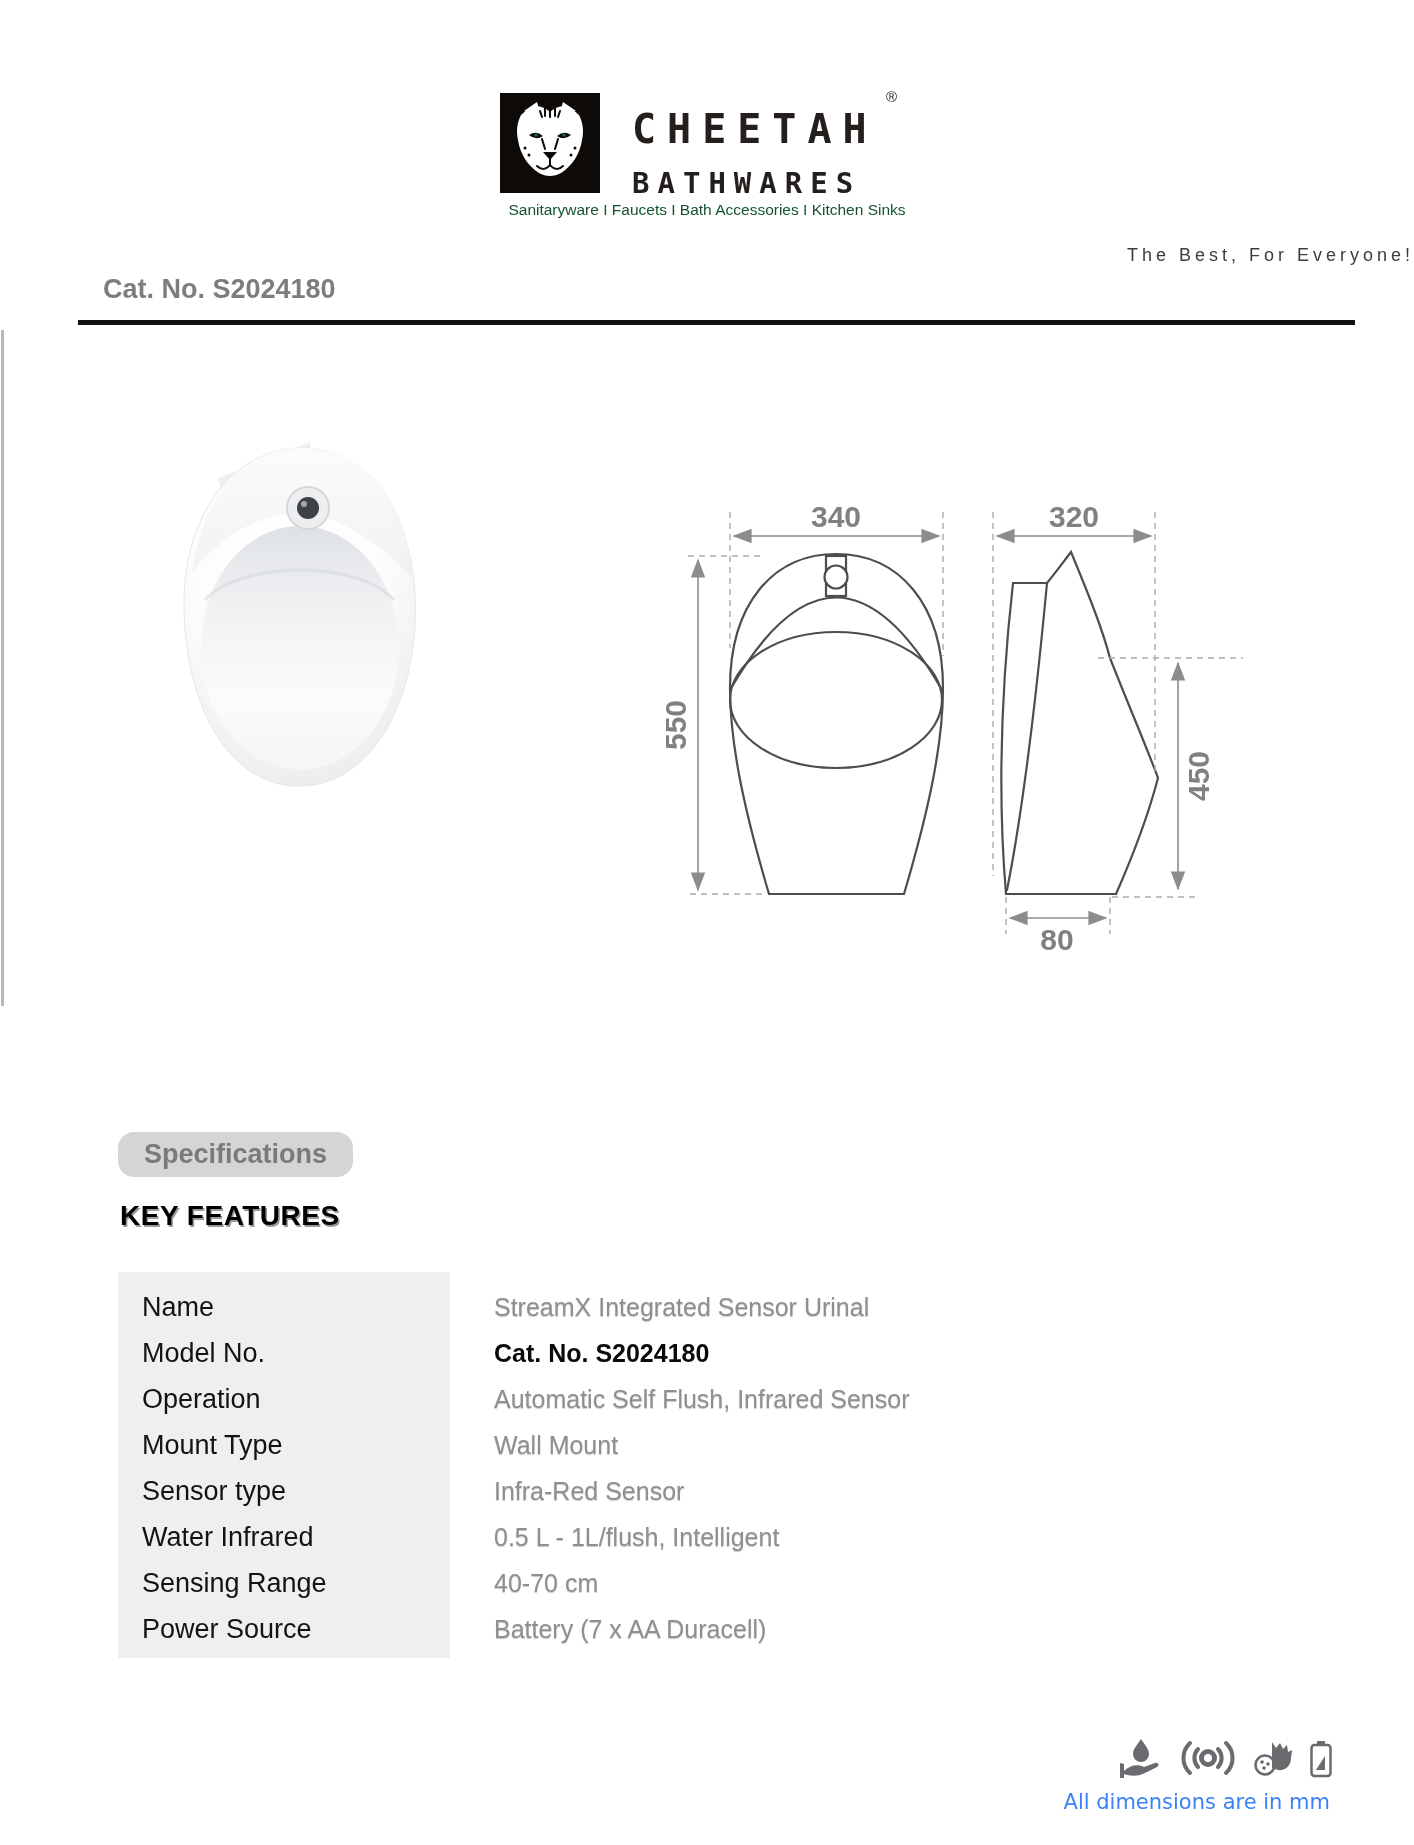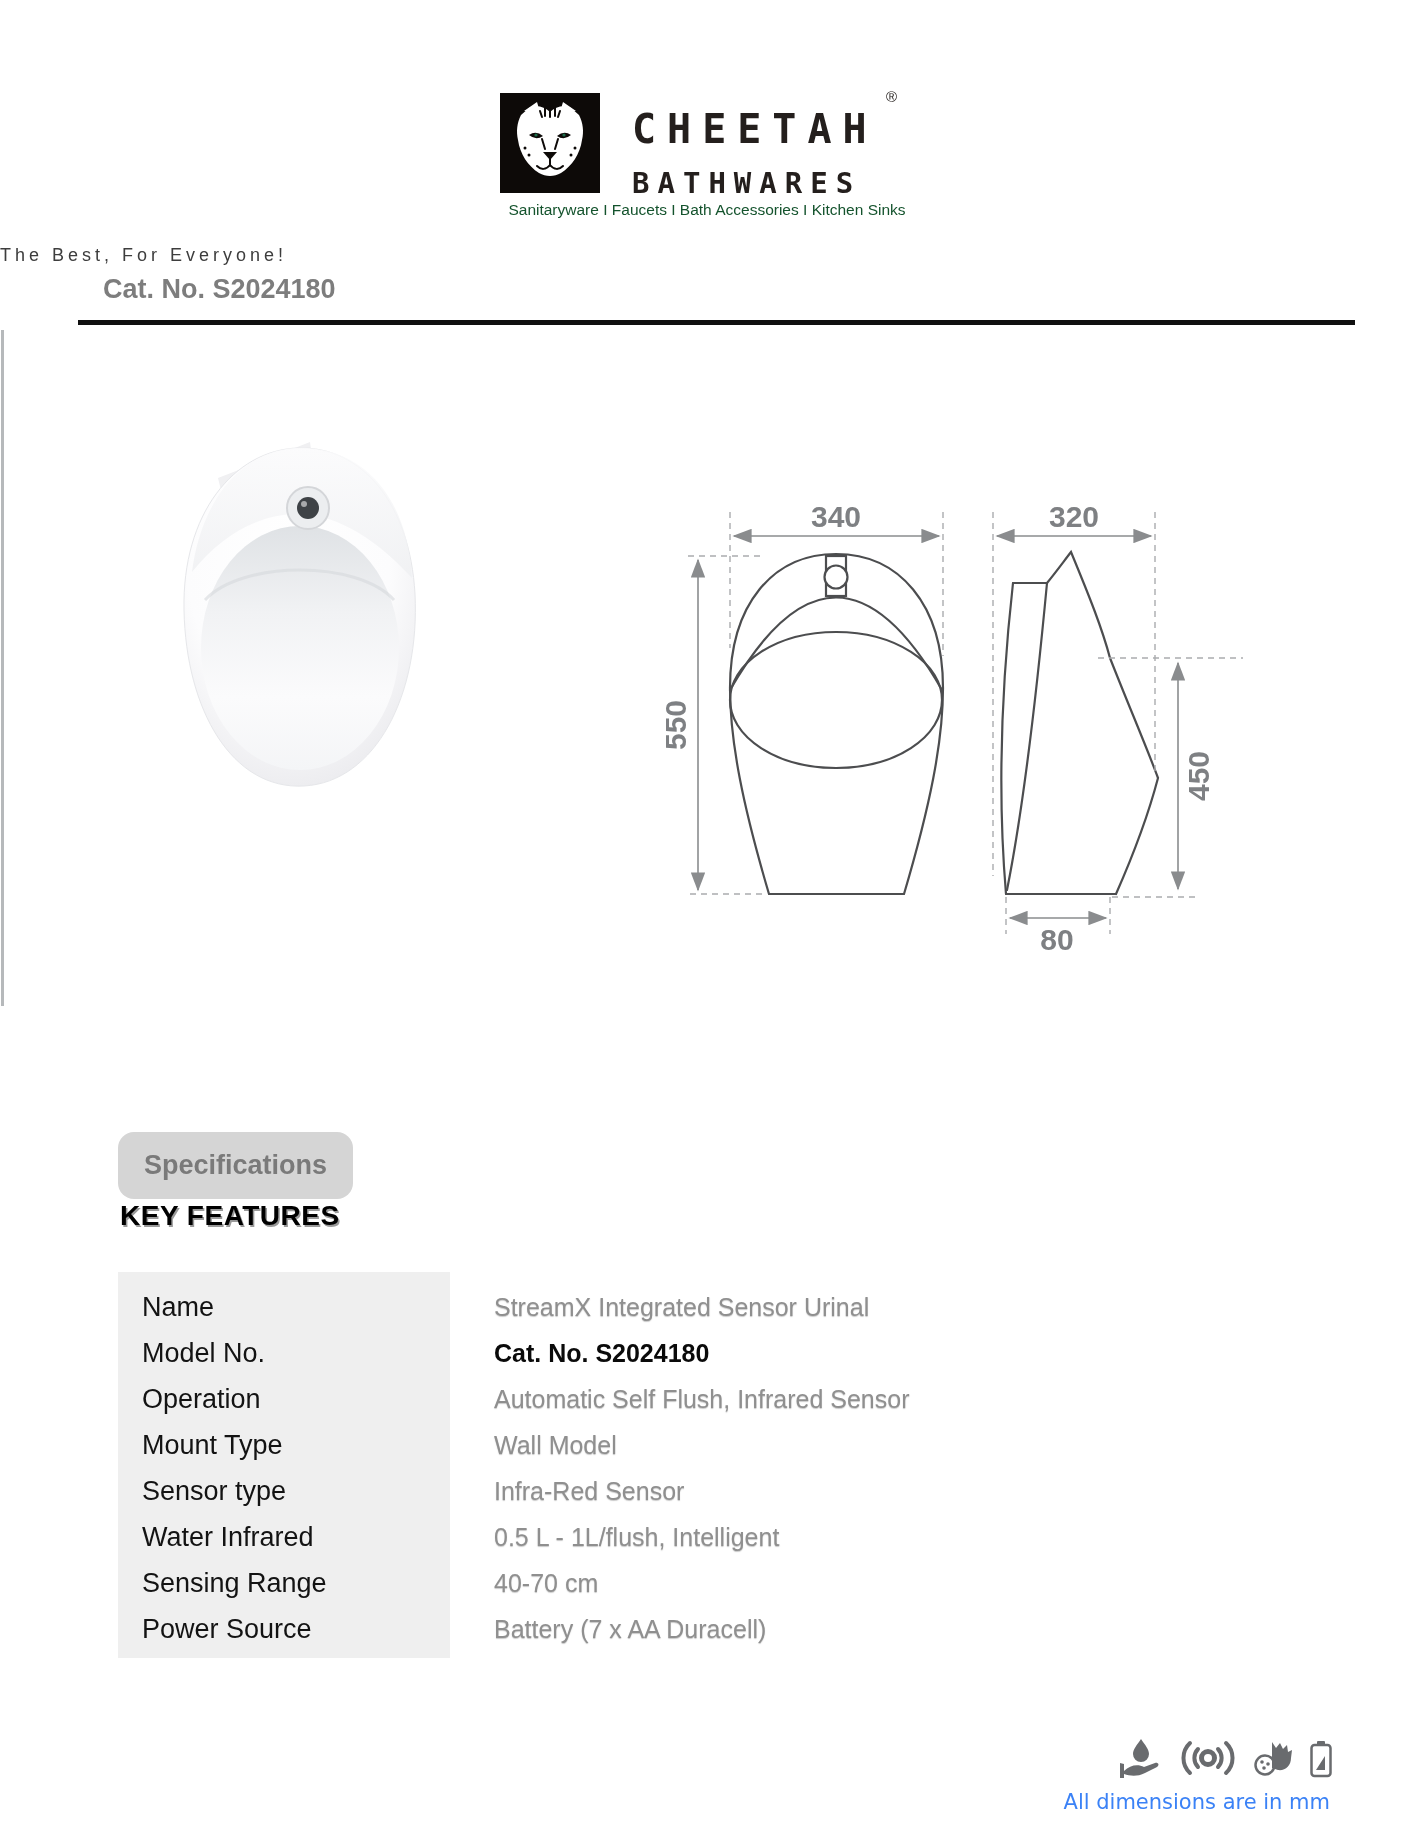--- a/index.html
+++ b/index.html
@@ -7,34 +7,34 @@
     width:1414px;height:1845px;position:relative;background:#ffffff;
     font-family:"Liberation Sans", sans-serif;color:#111;overflow:hidden;
   }
   
   .logo-box{position:absolute;left:500px;top:93px;width:100px;height:100px;}
   .wordmark{position:absolute;left:632px;top:108px;color:#241f1d;font-family:"DejaVu Sans Mono", monospace;}
   .wordmark .line1{font-size:40px;line-height:42px;font-weight:bold;letter-spacing:11px;}
   .wordmark .line2{font-size:29px;line-height:30px;font-weight:bold;letter-spacing:8px;margin-top:18px;}
   .regmark{position:absolute;left:886px;top:88px;font-size:15px;color:#241f1d;}
   .tagline{position:absolute;left:0;top:201px;width:100%;text-align:center;font-size:15.5px;font-weight:500;color:#14532d;}
-  .slogan{position:absolute;left:0;top:245px;width:100%;text-align:left;font-size:18px;letter-spacing:4px;color:#3d3d3d;}
+  .slogan{position:absolute;left:0;top:245px;width:100%;text-align:right;font-size:18px;letter-spacing:4px;color:#3d3d3d;}
   .cat-heading{position:absolute;left:103px;top:274px;font-size:27px;font-weight:bold;color:var(--catalog-gray,#7d7d7d);}
   .rule{position:absolute;left:78px;top:320px;width:1277px;height:5px;background:var(--rule-black,#101010);}
   .left-edge-line{position:absolute;left:1px;top:330px;width:3px;height:676px;background:#b6b9bb;}
   
   .photo{position:absolute;left:160px;top:382px;}
   .tech{position:absolute;left:580px;top:480px;}
   .tech .outline{stroke:var(--drawing-stroke,#4c4d4f);stroke-width:2.2;fill:none;stroke-linecap:round;}
   .tech .dim{stroke:#8a8c8e;stroke-width:1.6;fill:none;}
   .tech .dash{stroke:#aaacae;stroke-width:1.4;fill:none;stroke-dasharray:6 5;}
   .tech text{fill:var(--dimension-gray,#7e8083);font-size:30px;font-weight:600;font-family:"Liberation Sans",sans-serif;}
   
   .spec-badge{position:absolute;left:118px;top:1132px;background:var(--badge-bg,#d5d5d5);color:var(--badge-text,#7a7a7a);
-    font-size:27px;font-weight:bold;padding:18px 26px;border-radius:16px;}
+    font-size:27px;font-weight:bold;padding:7px 26px;border-radius:16px;}
   .key-features{position:absolute;left:120px;top:1200px;font-size:28px;font-weight:800;color:#000;
     letter-spacing:.5px;text-shadow:1.5px 1.5px 0 #9a9a9a;}
   .spec-table{position:absolute;left:118px;top:1272px;width:1180px;height:386px;}
   .label-col-bg{position:absolute;left:0;top:0;width:332px;height:386px;background:var(--label-col-bg,#efefef);}
   .spec-rows{position:relative;padding-top:12px;}
   .spec-row{display:flex;height:46px;align-items:center;gap:20px;}
   .spec-row .lbl{width:332px;box-sizing:border-box;padding-left:24px;font-size:27px;color:#131313;}
   .spec-row .val{margin-left:24px;font-size:25px;color:var(--value-gray,#8f8f8f);text-shadow:0 1px 1px rgba(100,100,100,.35);}
   .spec-row .val.bold{color:#0a0a0a;font-weight:bold;text-shadow:none;}
   
@@ -179,21 +179,21 @@
     <div class="spec-row">
       <div class="lbl">Model No.</div>
       <div class="val bold">Cat. No. S2024180</div>
     </div>
     <div class="spec-row">
       <div class="lbl">Operation</div>
       <div class="val">Automatic Self Flush, Infrared Sensor</div>
     </div>
     <div class="spec-row">
       <div class="lbl">Mount Type</div>
-      <div class="val">Wall Model</div>
+      <div class="val">Wall Mount</div>
     </div>
     <div class="spec-row">
       <div class="lbl">Sensor type</div>
       <div class="val">Infra-Red Sensor</div>
     </div>
     <div class="spec-row">
       <div class="lbl">Water Infrared</div>
       <div class="val">0.5 L - 1L/flush, Intelligent</div>
     </div>
     <div class="spec-row">

